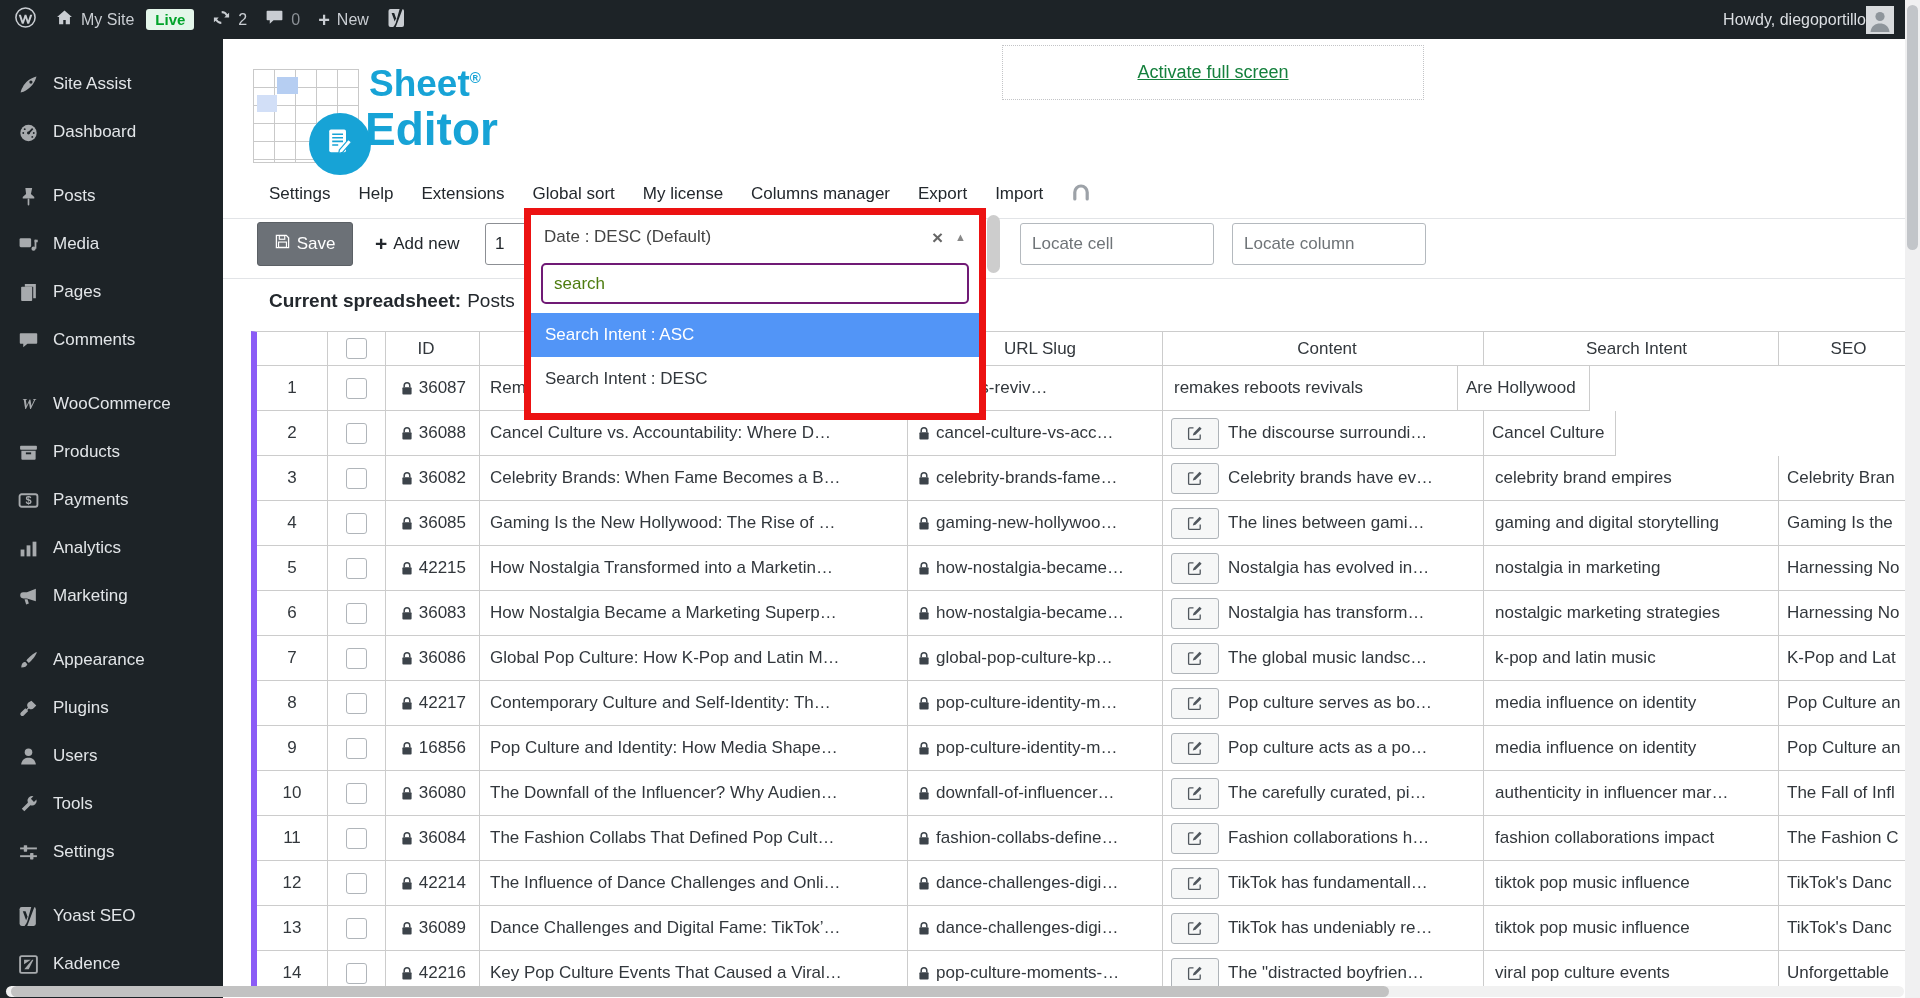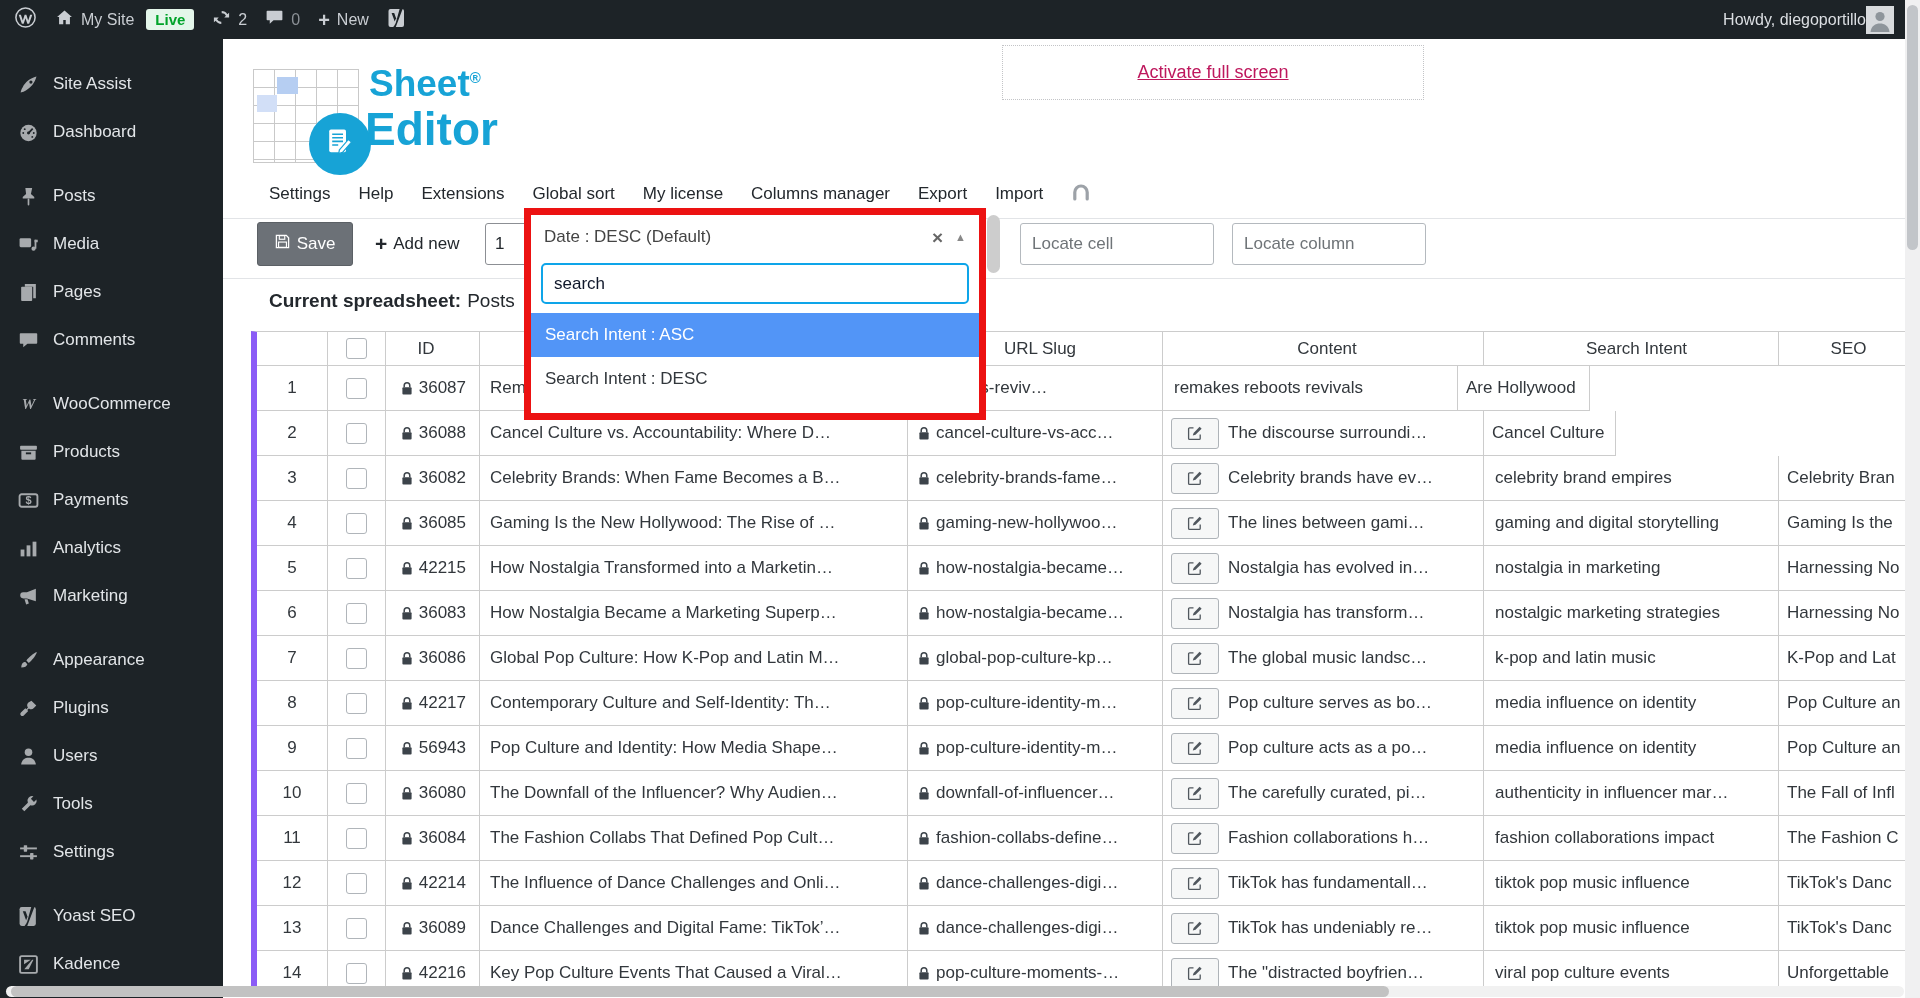--- a/index.html
+++ b/index.html
@@ -21,21 +21,21 @@
   
   #sidebar{position:absolute;left:0;top:39px;width:223px;height:959px;background:#1d2327;z-index:20;padding-top:21px;box-sizing:border-box;}
   .sb-item{height:48px;display:flex;align-items:center;gap:13px;padding-left:17px;cursor:pointer;color:#e2e5e8;font-size:17px;}
   .sb-item.gap{margin-top:16px;}
   .sb-ic{width:23px;height:23px;display:flex;align-items:center;justify-content:center;}
 
   
   #main{position:absolute;left:223px;top:39px;width:1697px;height:959px;background:#fff;}
   .activate-box{position:absolute;left:779px;top:6px;width:420px;height:53px;
     border:1px dotted #c3c4c7;display:flex;align-items:center;justify-content:center;}
-  .activate-box a{color:#be185d;font-size:18px;text-decoration:underline;cursor:pointer;}
+  .activate-box a{color:#15803d;font-size:18px;text-decoration:underline;cursor:pointer;}
 
   
   .logo{position:absolute;left:28px;top:24px;width:310px;height:112px;}
   .logo-grid{position:absolute;left:2px;top:6px;width:104px;height:92px;border:1px solid #c9c9c9;background:#fff;
     background-image:repeating-linear-gradient(180deg,transparent 0 17px,#c9c9c9 17px 18px),
                      repeating-linear-gradient(90deg,transparent 0 20px,#c9c9c9 20px 21px);}
   .cell-blue1{position:absolute;left:23px;top:7px;width:21px;height:17px;background:#b6cef2;}
   .cell-blue2{position:absolute;left:3px;top:25px;width:20px;height:17px;background:#d2dff7;}
   .logo-circle{position:absolute;left:58px;top:50px;width:62px;height:62px;border-radius:50%;
     background:#17a3d6;display:flex;align-items:center;justify-content:center;z-index:1;}
@@ -88,22 +88,22 @@
   .lockic{display:flex;flex:0 0 auto;}
 
   
   .sort-overlay{position:absolute;left:301px;top:169px;width:448px;background:#fff;
     border:7px solid #ec1212;z-index:40;padding-bottom:12px;}
   .sel-row{height:44px;display:flex;align-items:center;padding:0 13px;font-size:17px;color:#444;cursor:pointer;}
   .sel-row .slabel{flex:1;}
   .xclear{color:#666;font-size:19px;font-weight:bold;margin-right:12px;cursor:pointer;line-height:1;}
   .caret{color:#888;font-size:11px;}
   .search-wrap{padding:4px 10px 9px;}
-  .sort-search{width:100%;box-sizing:border-box;height:41px;border:2px solid #0ea5e9;border-radius:5px;
-    font-size:17px;padding:0 11px;color:#0f172a;outline:none;font-family:"Liberation Sans",sans-serif;}
+  .sort-search{width:100%;box-sizing:border-box;height:41px;border:2px solid #701a75;border-radius:5px;
+    font-size:17px;padding:0 11px;color:#4d7c0f;outline:none;font-family:"Liberation Sans",sans-serif;}
   .opt{height:44px;display:flex;align-items:center;padding:0 14px;font-size:17px;color:#32373c;cursor:pointer;}
   .opt.hl{background:#5295f7;color:#fff;}
   .mini-sb{position:absolute;left:764px;top:176px;width:13px;height:58px;border-radius:7px;background:#cdcdcd;z-index:39;cursor:pointer;}
 
   
   .vscroll{position:absolute;right:0;top:0;width:15px;height:998px;background:#f0f0f1;z-index:50;}
   .vthumb{position:absolute;left:2px;top:5px;width:11px;height:245px;border-radius:6px;background:#c2c5c9;cursor:pointer;}
   .hscroll{position:absolute;left:6px;top:986px;width:1898px;height:11px;border-radius:6px;background:#f1f1f1;z-index:60;}
   .hthumb{position:absolute;left:5px;top:0;width:1378px;height:11px;border-radius:6px;background:#c2c2c2;cursor:pointer;}
 </style>
@@ -684,21 +684,21 @@
           <div class="cell c-cb">
             <span class="checkbox"></span>
           </div>
           <div class="cell c-id">
             <span class="lockic">
               <svg viewBox="0 0 12 15" width="12" height="15">
                 <path d="M3.2 6.2V4.5a2.8 2.8 0 0 1 5.6 0v1.7" fill="none" stroke="#3c434a" stroke-width="1.5"></path>
                 <rect x="1.4" y="6.2" width="9.2" height="7.4" rx="1" fill="#3c434a"></rect>
               </svg>
             </span>
-            <span>56943</span>
+            <span>16856</span>
           </div>
           <div class="cell c-title">Pop Culture and Identity: How Media Shape…</div>
           <div class="cell c-slug">
             <span class="lockic">
               <svg viewBox="0 0 12 15" width="12" height="15">
                 <path d="M3.2 6.2V4.5a2.8 2.8 0 0 1 5.6 0v1.7" fill="none" stroke="#3c434a" stroke-width="1.5"></path>
                 <rect x="1.4" y="6.2" width="9.2" height="7.4" rx="1" fill="#3c434a"></rect>
               </svg>
             </span>
             <span>pop-culture-identity-m…</span>

